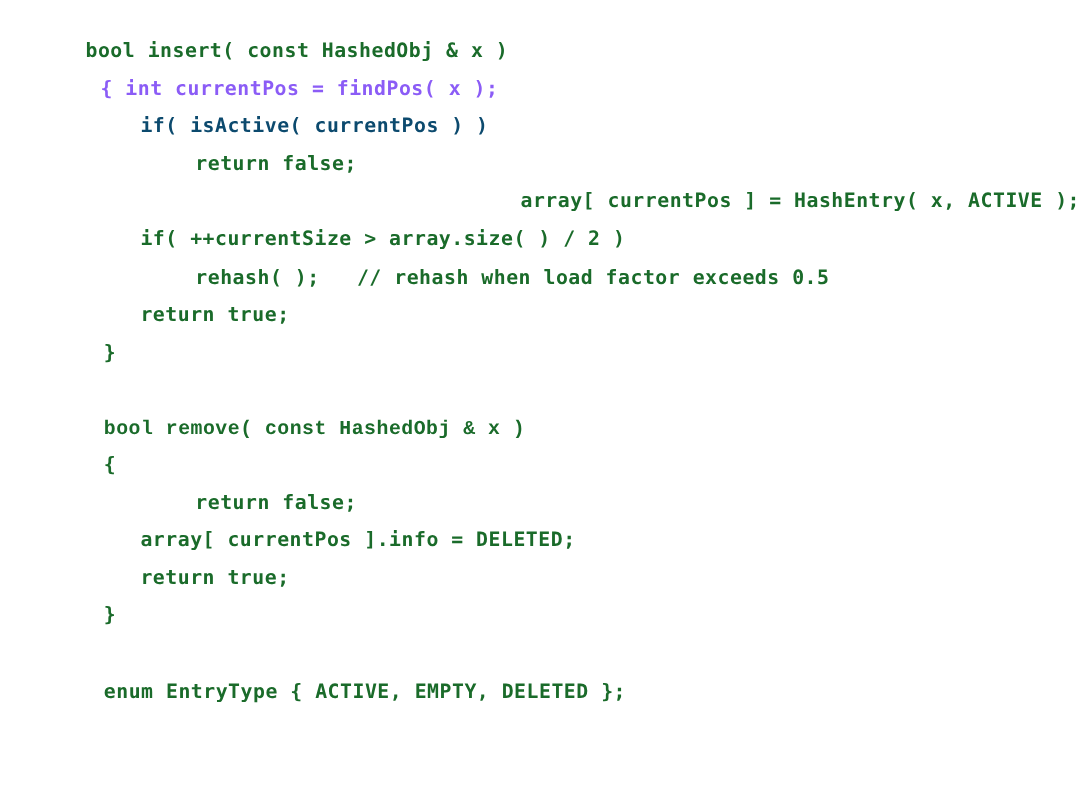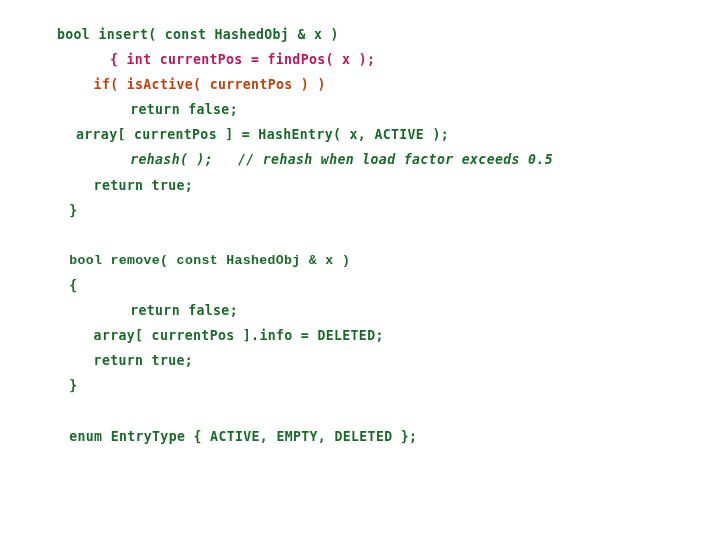--- a/index.html
+++ b/index.html
@@ -43,25 +43,26 @@
   .code-line.blank {
     color: transparent;
   }
 </style>
 </head>
 <body style="background: rgb(255, 255, 255);">
 
 <div id="slide" style="background: rgb(255, 255, 255);">
   <div id="code-listing">
       <div class="code-line" style="padding-left: 57px; color: rgb(26, 107, 42);">bool insert( const HashedObj &amp; x )</div>
-      <div class="code-line" style="padding-left: 110px; color: #be185d;">{ int currentPos = findPos( x );</div>
-      <div class="code-line" style="padding-left: 93.6px; color: #c2410c;">if( isActive( currentPos ) )</div>
+      <div class="code-line" style="padding-left: 67px; color: #8b5cf6;">{ int currentPos = findPos( x );</div>
+      <div class="code-line" style="padding-left: 93.6px; color: #0c4a6e;">if( isActive( currentPos ) )</div>
       <div class="code-line" style="padding-left: 130.2px; color: rgb(26, 107, 42);">return false;</div>
-      <div class="code-line" style="padding-left: 76px; color: rgb(26, 107, 42);">array[ currentPos ] = HashEntry( x, ACTIVE );</div>
-      <div class="code-line" style="padding-left: 130.2px; color: rgb(26, 107, 42); font-style: italic;">rehash( );   // rehash when load factor exceeds 0.5</div>
+      <div class="code-line" style="padding-left: 39px; color: rgb(26, 107, 42); text-align: right;">array[ currentPos ] = HashEntry( x, ACTIVE );</div>
+      <div class="code-line" style="padding-left: 93.6px; color: rgb(26, 107, 42);">if( ++currentSize &gt; array.size( ) / 2 )</div>
+      <div class="code-line" style="padding-left: 130.2px; color: rgb(26, 107, 42);">rehash( );   // rehash when load factor exceeds 0.5</div>
       <div class="code-line" style="padding-left: 93.6px; color: rgb(26, 107, 42);">return true;</div>
       <div class="code-line" style="padding-left: 69.2px; color: rgb(26, 107, 42);">}</div>
       <div class="code-line blank" style="padding-left: 57px;"></div>
       <div class="code-line" style="padding-left: 69.2px; color: rgb(26, 107, 42); font-family: Liberation Mono, monospace;">bool remove( const HashedObj &amp; x )</div>
       <div class="code-line" style="padding-left: 69.2px; color: rgb(26, 107, 42);">{</div>
       <div class="code-line" style="padding-left: 130.2px; color: rgb(26, 107, 42);">return false;</div>
       <div class="code-line" style="padding-left: 93.6px; color: rgb(26, 107, 42);">array[ currentPos ].info = DELETED;</div>
       <div class="code-line" style="padding-left: 93.6px; color: rgb(26, 107, 42);">return true;</div>
       <div class="code-line" style="padding-left: 69.2px; color: rgb(26, 107, 42);">}</div>
       <div class="code-line blank" style="padding-left: 57px;"></div>

